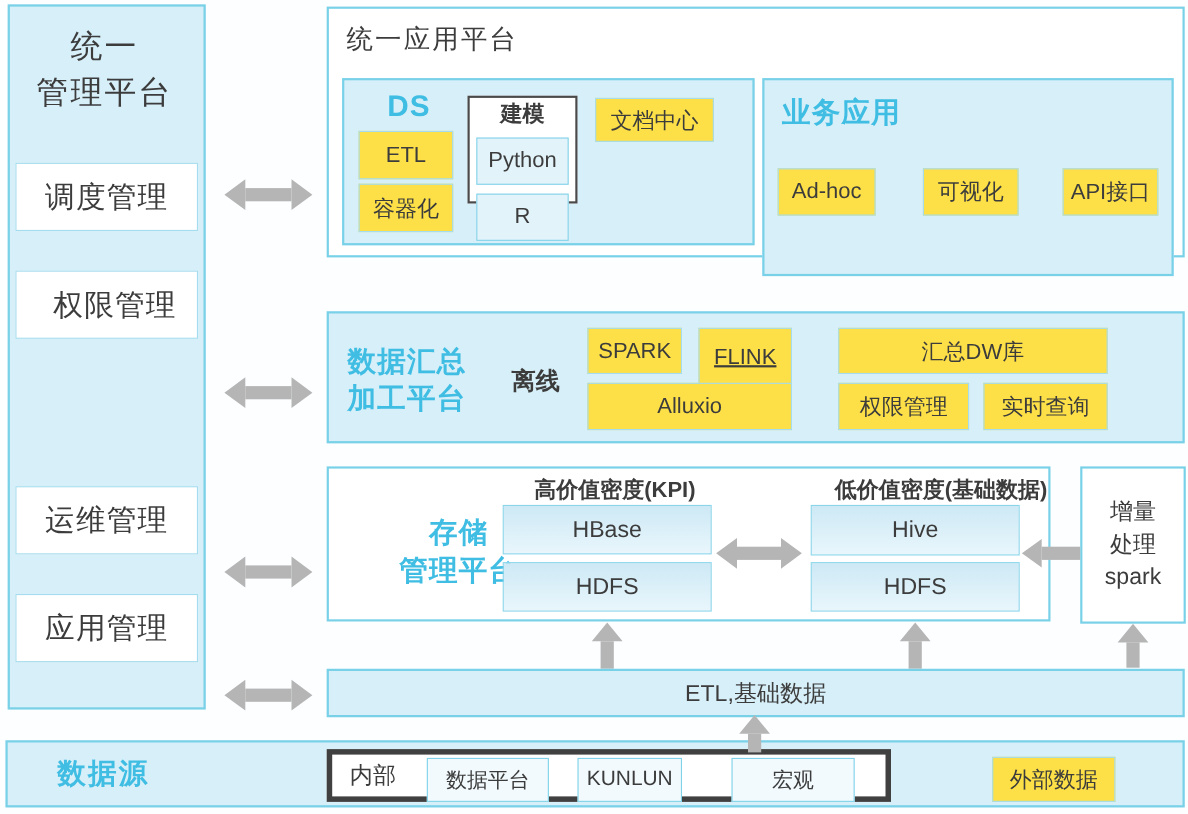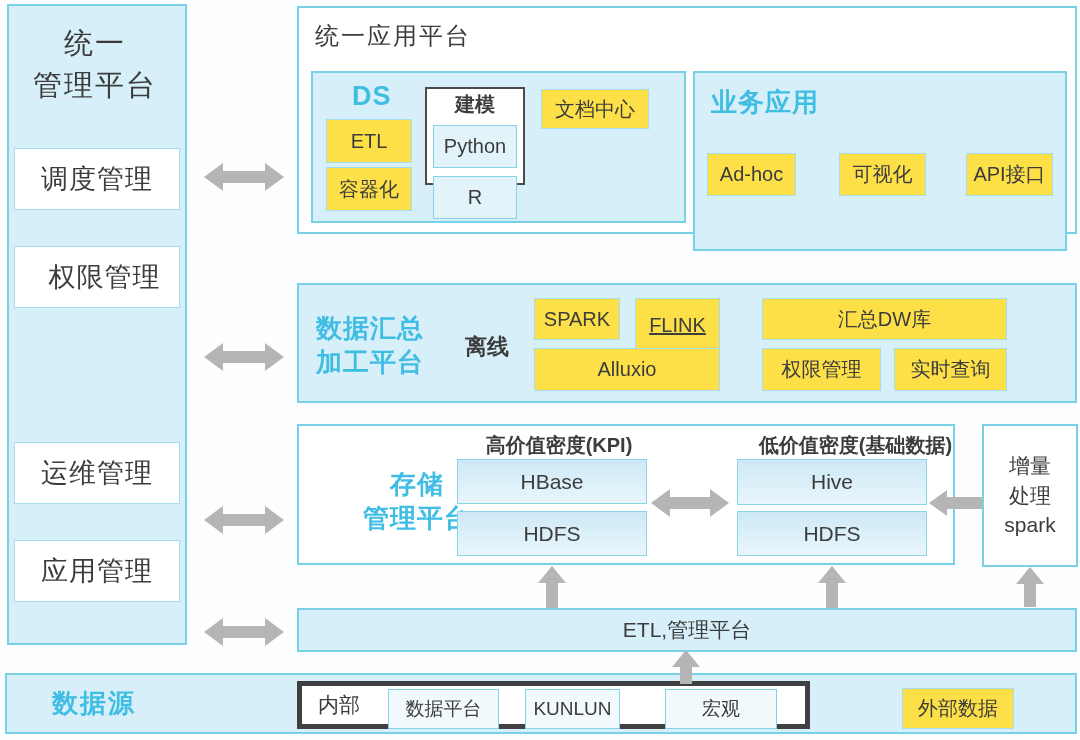--- a/index.html
+++ b/index.html
@@ -160,21 +160,21 @@
   <div class="uarrow" style="left:818px;top:566px;width:28px;height:42px;">
     <div class="tu"></div>
     <div class="sh"></div>
   </div>
   <div class="uarrow" style="left:1016px;top:567px;width:28px;height:40px;">
     <div class="tu"></div>
     <div class="sh"></div>
   </div>
 
   <div class="abs bluepanel" style="left:297px;top:608px;width:780px;height:44px;display:flex;align-items:center;">
-    <div class="etl-text">ETL,管理平台</div>
+    <div class="etl-text">ETL,基础数据</div>
   </div>
 
   <div class="uarrow" style="left:672px;top:650px;width:28px;height:34px;z-index:5;">
     <div class="tu"></div>
     <div class="sh"></div>
   </div>
 
   <div class="abs bluepanel" style="left:5px;top:673px;width:1072px;height:61px;text-align:center;">
     <div class="ds-title">数据源</div>
 

